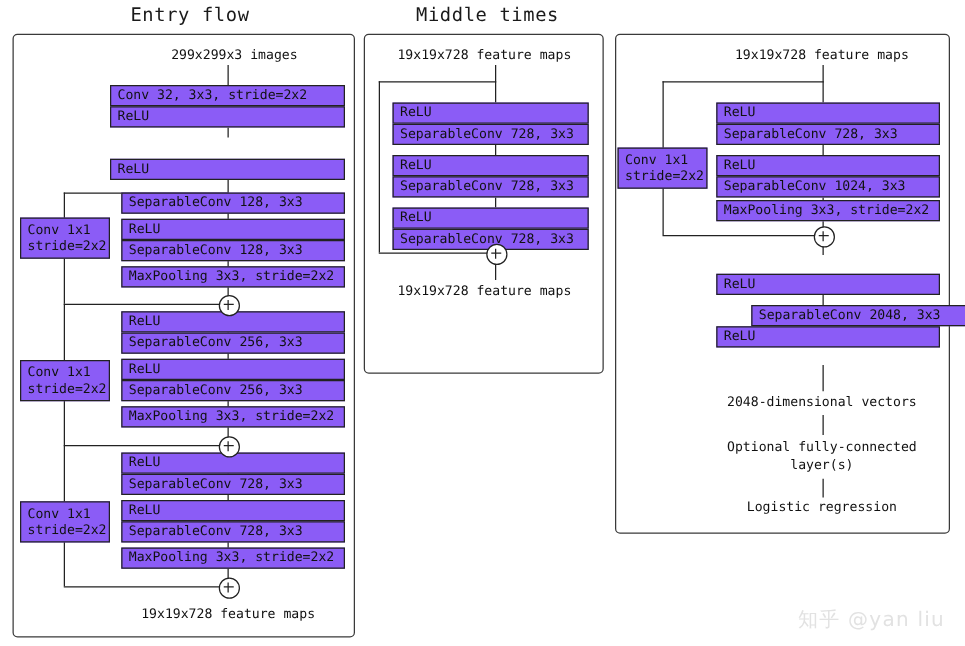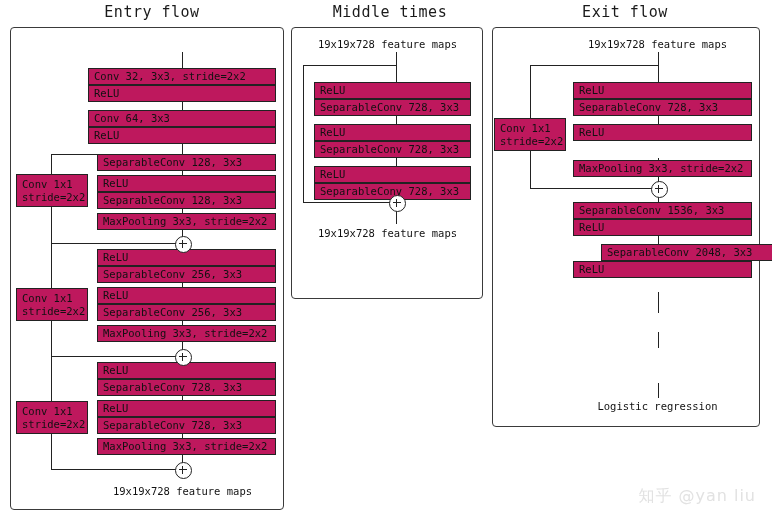--- a/index.html
+++ b/index.html
@@ -33,21 +33,21 @@
     border-radius: 4px;
     background: transparent;
     box-sizing: border-box;
   }
 
   
   .node {
     position: absolute;
     box-sizing: border-box;
     border: 1.3px solid #222;
-    background: #be185d;
+    background: #8b5cf6;
     font-size: 10.5px;
     line-height: 1;
     color: #111;
     display: flex;
     align-items: center;
     padding-left: 5px;
     white-space: nowrap;
     letter-spacing: 0px;
     z-index: 5;
   }
@@ -101,33 +101,32 @@
     z-index: 20;
   }
 </style>
 </head>
 <body>
 
 <div class="canvas">
 
   <div class="col-title" style="left:72px; top:3px; width:160px;">Entry flow</div>
   <div class="col-title" style="left:310px; top:3px; width:160px;">Middle times</div>
-  <div class="col-title" style="left:545px; top:3px; width:160px;">Exit flow</div>
 
   <div class="flow-box" style="left:10px; top:27px; width:274px; height:483px;"></div>
 
+  <div class="anno" style="left:100px; top:38px; width:175px;">299x299x3 images</div>
 
   <div class="vline" style="left:182px; top:52px; height:16px;"></div>
 
   <div class="node" style="left:88px; top:68px; width:188px; height:17px;">Conv 32, 3x3, stride=2x2</div>
   <div class="node" style="left:88px; top:85px; width:188px; height:17px;">ReLU</div>
 
   <div class="vline" style="left:182px; top:102px; height:8px;"></div>
 
-  <div class="node" style="left:88px; top:110px; width:188px; height:17px;">Conv 64, 3x3</div>
   <div class="node" style="left:88px; top:127px; width:188px; height:17px;">ReLU</div>
 
   <div class="vline" style="left:182px; top:144px; height:10px;"></div>
   <div class="hline" style="left:51px; top:154px; width:132px;"></div>
   <div class="vline" style="left:51px; top:154px; height:89px;"></div>
   <div class="vline" style="left:182px; top:154px; height:98px;"></div>
 
   <div class="node two-line" style="left:16px; top:174px; width:72px; height:33px;">
     <span>Conv 1x1</span>
     <span>stride=2x2</span>
@@ -210,48 +209,51 @@
 
   <div class="vline" style="left:658px; top:52px; height:30px;"></div>
   <div class="hline" style="left:530px; top:65px; width:129px;"></div>
   <div class="vline" style="left:530px; top:65px; height:123px;"></div>
 
   <div class="node" style="left:573px; top:82px; width:179px; height:17px;">ReLU</div>
   <div class="node" style="left:573px; top:99px; width:179px; height:17px;">SeparableConv 728, 3x3</div>
   <div class="vline" style="left:658px; top:116px; height:8px;"></div>
 
   <div class="node" style="left:573px; top:124px; width:179px; height:17px;">ReLU</div>
+  <div class="node" style="left:573px; top:141px; width:179px; height:17px;">SeparableConv 1024, 3x3</div>
   <div class="vline" style="left:658px; top:158px; height:8px;"></div>
 
   <div class="node" style="left:573px; top:160px; width:179px; height:17px;">MaxPooling 3x3, stride=2x2</div>
 
   <div class="node two-line" style="left:494px; top:118px; width:72px; height:33px;">
     <span>Conv 1x1</span>
     <span>stride=2x2</span>
   </div>
 
   <div class="vline" style="left:658px; top:177px; height:11px;"></div>
   <div class="hline" style="left:530px; top:188px; width:129px;"></div>
   <div class="plus" style="left:651px; top:181px;"></div>
   <div class="vline" style="left:658px; top:196px; height:8px;"></div>
 
-  <div class="node" style="left:573px; top:202px; width:179px; height:17px;">SeparableConv 1536, 3x3</div>
   <div class="node" style="left:573px; top:219px; width:179px; height:17px;">ReLU</div>
   <div class="vline" style="left:658px; top:236px; height:8px;"></div>
 
   <div class="node" style="left:601px; top:244px; width:179px; height:17px;">SeparableConv 2048, 3x3</div>
   <div class="node" style="left:573px; top:261px; width:179px; height:17px;">ReLU</div>
   <div class="vline" style="left:658px; top:278px; height:-1px;"></div>
 
 
   <div class="vline" style="left:658px; top:292px; height:21px;"></div>
 
+  <div class="anno" style="left:570px; top:316px; width:175px;">2048-dimensional vectors</div>
 
   <div class="vline" style="left:658px; top:332px; height:16px;"></div>
 
+  <div class="anno" style="left:570px; top:352px; width:175px;">Optional fully-connected</div>
+  <div class="anno" style="left:570px; top:366px; width:175px;">layer(s)</div>
 
   <div class="vline" style="left:658px; top:383px; height:15px;"></div>
 
   <div class="anno" style="left:570px; top:400px; width:175px;text-align:center;">Logistic regression</div>
 
   <div class="watermark">知乎 @yan liu</div>
 
 </div>
 
 </body></html>

